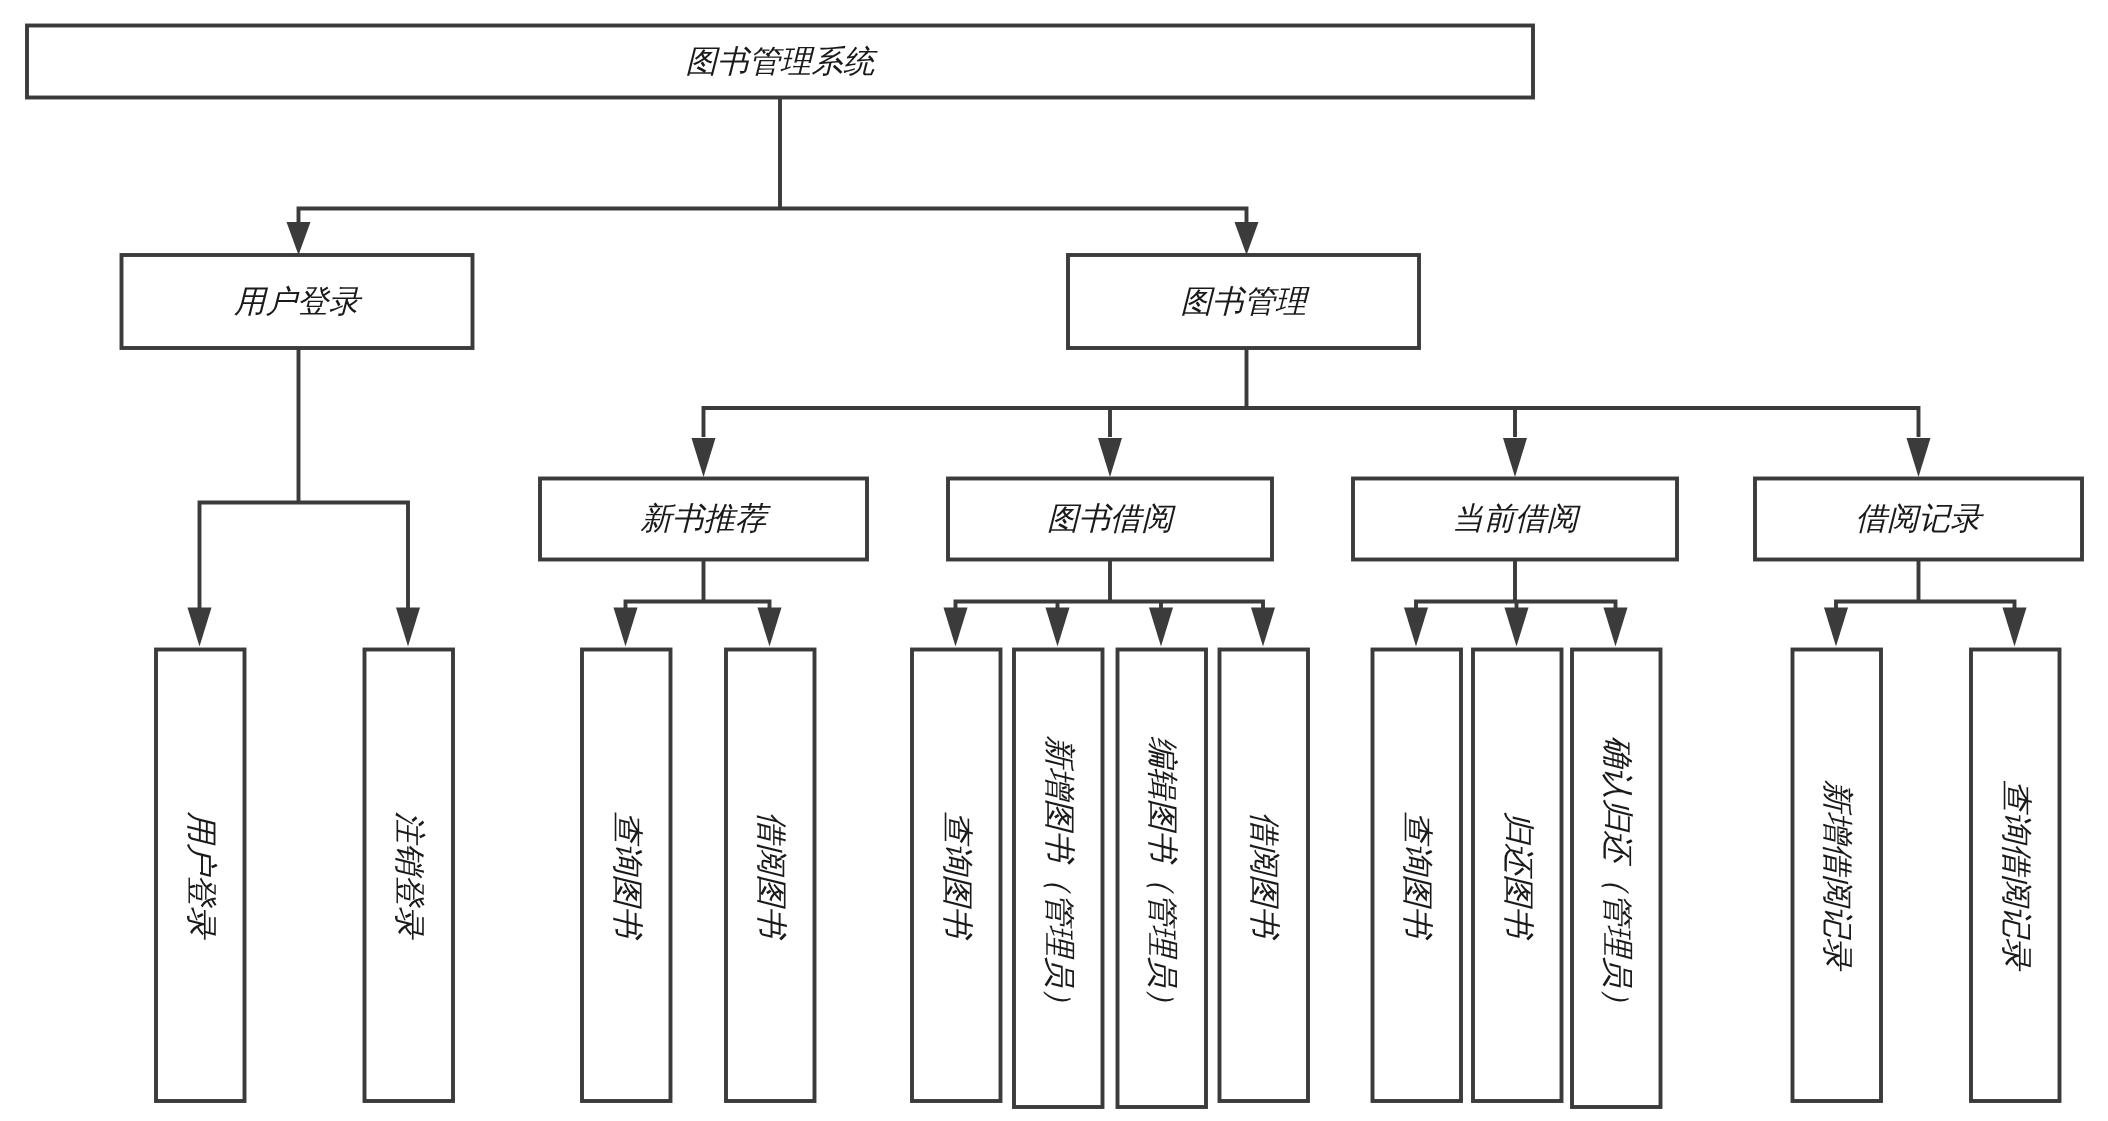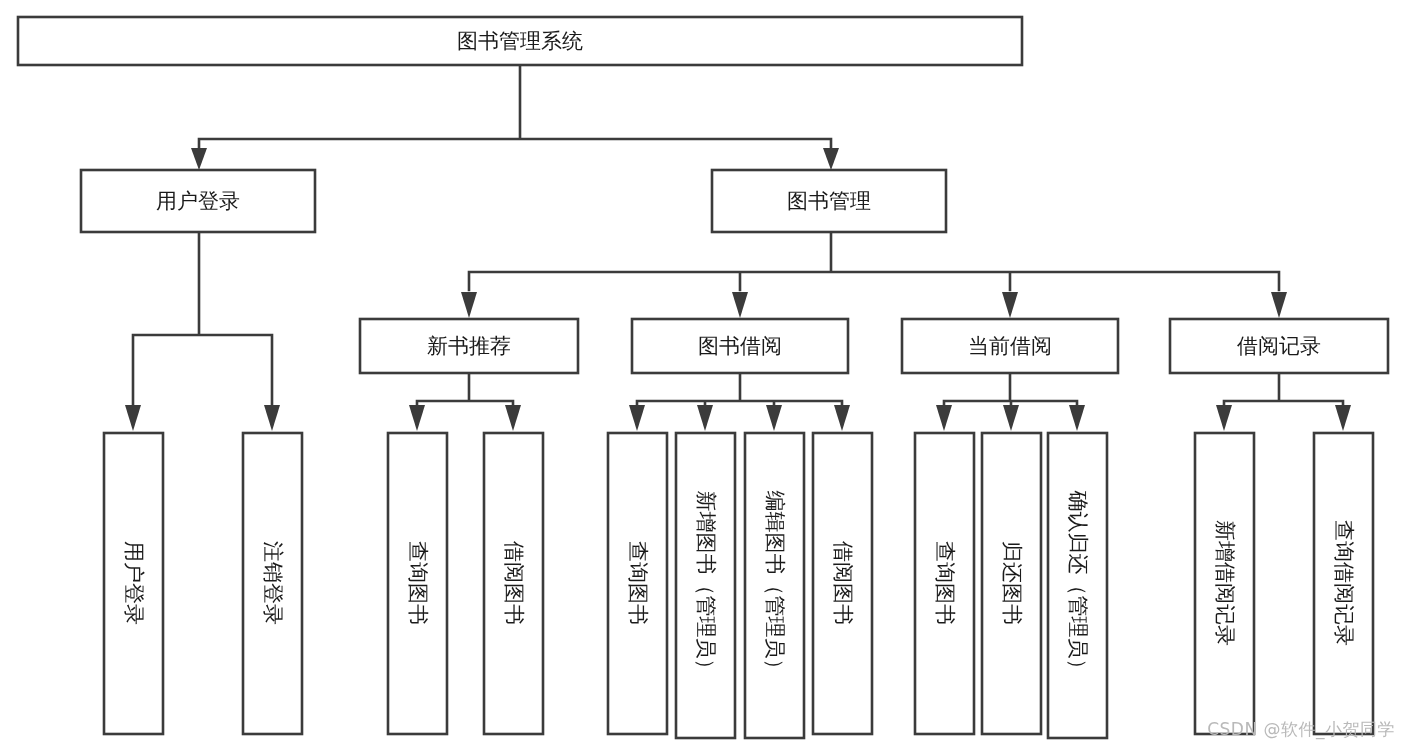--- a/index.html
+++ b/index.html
@@ -9,20 +9,21 @@
   }
   body {
     font-family: "DejaVu Sans", "Liberation Sans", sans-serif;
   }
   #diagram-root {
     position: relative;
     width: 1405px;
     height: 747px;
     background: #ffffff;
     overflow: hidden;
+    font-style: italic;
   }
   svg.diagram-canvas {
     position: absolute;
     left: 0;
     top: 0;
     width: 1405px;
     height: 747px;
   }
   .node-box {
     fill: #ffffff;
@@ -214,15 +215,14 @@
       <text class="node-label-vertical" x="1224" y="583" transform="rotate(90 1224 583)">新增借阅记录</text>
     </g>
 
     <g>
       <rect class="node-box" x="1314" y="433" width="59" height="301"></rect>
       <text class="node-label-vertical" x="1343" y="583" transform="rotate(90 1343 583)">查询借阅记录</text>
     </g>
 
   </svg>
 
-  <div class="watermark-text">CSDN @软件_小贺同学</div>
 
 </div>
 
 </body></html>

